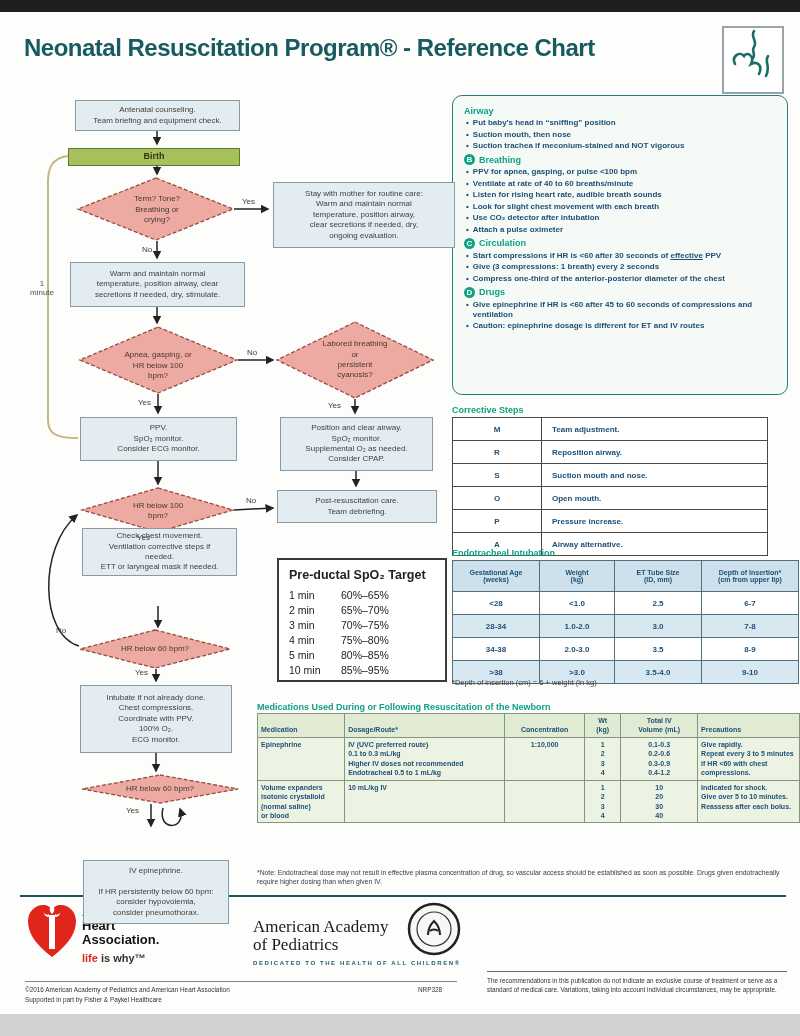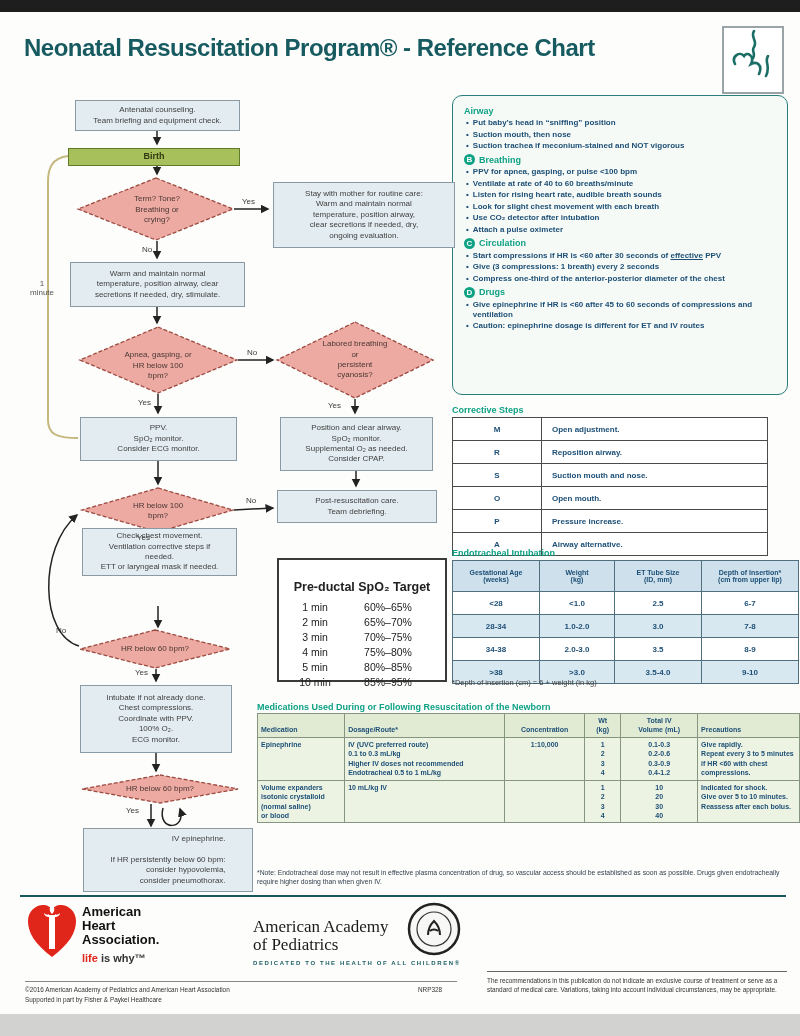--- a/index.html
+++ b/index.html
@@ -15,21 +15,21 @@
   #nrp-logo{left:722px;top:26px;width:58px;height:64px;background:#fff;border:2px solid #9aa3a6;}
   
   .box{background:#e3ecf0;border:1px solid #8a9aa5;font-size:8px;line-height:1.3;text-align:center;
        color:#3f3f3f;display:flex;align-items:center;justify-content:center;white-space:pre-line;padding:2px;box-sizing:border-box;z-index:3;}
   .birth{background:#a8c05c;border:1.5px solid #5e7b28;font-size:9px;color:#2d3a10;font-weight:bold;}
   .dtext{z-index:3;font-size:8px;line-height:1.3;text-align:center;color:#4a3733;display:flex;align-items:center;justify-content:center;white-space:pre-line;}
   .elabel{z-index:3;font-size:8px;color:#3c3c3c;}
   #minute-label{left:22px;top:279px;width:40px;font-size:8px;color:#555;text-align:center;z-index:3;}
   #svglayer{left:0;top:0;z-index:1;}
   
-  #spo2-box{left:277px;top:558px;width:170px;height:124px;background:#fff;border:2px solid #3a3a3a;z-index:3;padding:20px 10px;box-sizing:border-box;text-align:center;}
+  #spo2-box{left:277px;top:558px;width:170px;height:124px;background:#fff;border:2px solid #3a3a3a;z-index:3;padding:8px 10px;box-sizing:border-box;}
   #spo2-title{font-size:12.5px;font-weight:bold;color:#222;margin-bottom:6px;}
   .spo2-row{display:grid;grid-template-columns:52px auto;font-size:10.5px;color:#222;line-height:1.42;}
   
   #abcd{left:452px;top:95px;width:336px;height:300px;border:1.5px solid #2a7d7d;border-radius:10px;
         background:#f6faf7;box-sizing:border-box;padding:7px 9px;z-index:2;}
   .sec-head{font-size:9px;font-weight:bold;color:#0fa184;margin:3px 0 2px 2px;display:flex;align-items:center;gap:4px;}
   .badge{display:inline-flex;width:11px;height:11px;border-radius:50%;background:#0fa184;color:#fff;
          font-size:8px;font-weight:bold;align-items:center;justify-content:center;}
   .bullet{display:flex;gap:4px;font-size:8px;font-weight:bold;color:#1d4f76;line-height:1.25;margin:1.5px 0 1.5px 4px;}
   .dot{color:#1d4f76;}
@@ -158,21 +158,21 @@
 Ventilation corrective steps if
 needed.
 ETT or laryngeal mask if needed.</div>
   <div class="dtext abs" style="left:93px;top:641px;width:124px;height:16px;">HR below 60 bpm?</div>
   <div class="box abs" style="left:80px;top:685px;width:152px;height:68px;">Intubate if not already done.
 Chest compressions.
 Coordinate with PPV.
 100% O₂.
 ECG monitor.</div>
   <div class="dtext abs" style="left:97px;top:781px;width:126px;height:16px;">HR below 60 bpm?</div>
-  <div class="box abs" style="left:83px;top:828px;width:170px;height:64px;text-align:right;">IV epinephrine.
+  <div class="box abs" style="left:83px;top:860px;width:146px;height:64px;">IV epinephrine.
 
 If HR persistently below 60 bpm:
 consider hypovolemia,
 consider pneumothorax.</div>
   <div id="minute-label" class="abs pre">1
 minute</div>
 
   <div class="elabel abs" style="left:242px;top:197px;">Yes</div>
   <div class="elabel abs" style="left:142px;top:245px;">No</div>
   <div class="elabel abs" style="left:247px;top:348px;">No</div>
@@ -287,21 +287,21 @@
         <span class="dot">•</span>
         <span>Caution: epinephrine dosage is different for ET and IV routes</span>
       </div>
   </div>
 
   <div id="corr-title" class="abs sec-title">Corrective Steps</div>
   <table id="corr-table" class="abs">
     <tbody>
         <tr>
           <td class="k">M</td>
-          <td class="v">Open adjustment.</td>
+          <td class="v">Team adjustment.</td>
         </tr>
     <tr>
           <td class="k">R</td>
           <td class="v">Reposition airway.</td>
         </tr>
     <tr>
           <td class="k">S</td>
           <td class="v">Suction mouth and nose.</td>
         </tr>
     <tr>

